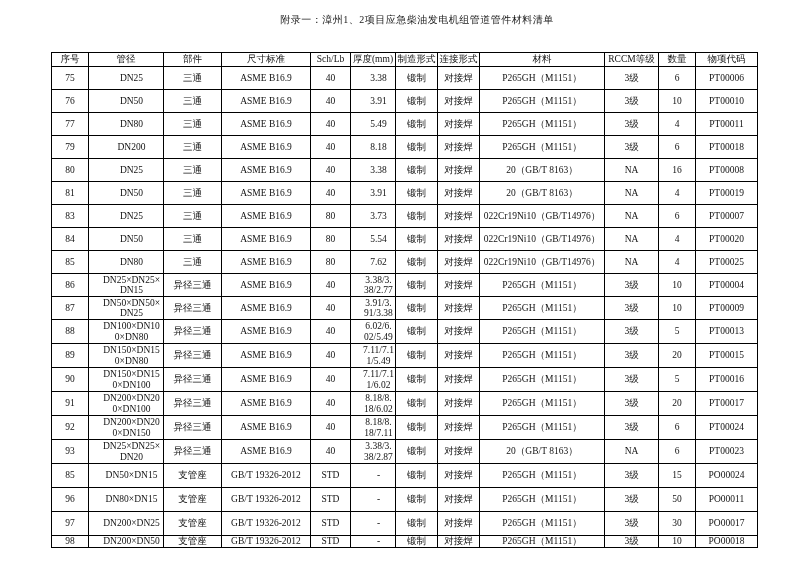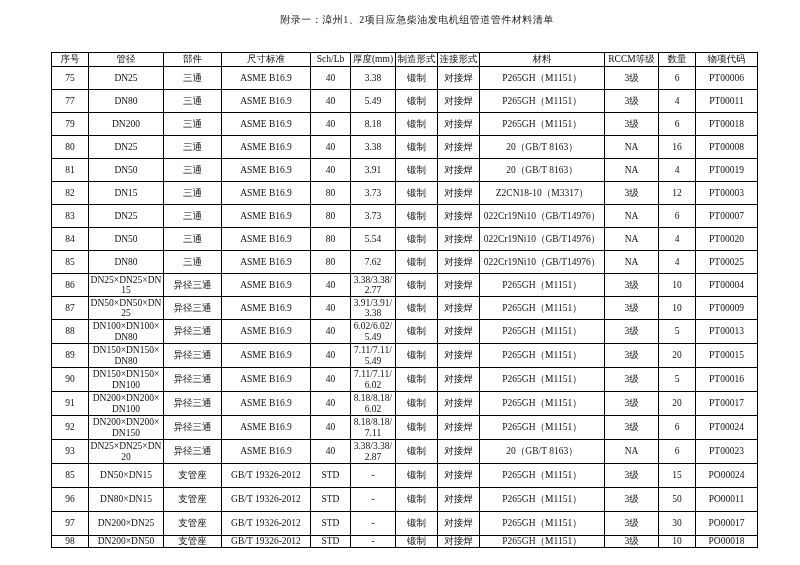--- a/index.html
+++ b/index.html
@@ -50,21 +50,21 @@
     color: #111111;
   }
   thead tr { height: 14px; }
   tbody tr { height: 23px; }
   
   tbody tr:nth-child(n+12):nth-child(-n+20) { height: 24px; }
   
   tbody tr:nth-child(n+21) { height: 12px; }
   
   tbody td:nth-child(2),
-  tbody td:nth-child(6) { word-break: break-all; }
+  tbody td:nth-child(6) { word-break: break-all; padding-left: 12px; }
   col.c1  { width: 37px; }
   col.c2  { width: 75px; }
   col.c3  { width: 58px; }
   col.c4  { width: 89px; }
   col.c5  { width: 40px; }
   col.c6  { width: 45px; }
   col.c7  { width: 42px; }
   col.c8  { width: 42px; }
   col.c9  { width: 125px; }
   col.c10 { width: 54px; }
@@ -117,20 +117,34 @@
           <td>40</td>
           <td>3.38</td>
           <td>锻制</td>
           <td>对接焊</td>
           <td>P265GH（M1151）</td>
           <td>3级</td>
           <td>6</td>
           <td>PT00006</td>
         </tr>
         <tr>
+          <td>76</td>
+          <td>DN50</td>
+          <td>三通</td>
+          <td>ASME B16.9</td>
+          <td>40</td>
+          <td>3.91</td>
+          <td>锻制</td>
+          <td>对接焊</td>
+          <td>P265GH（M1151）</td>
+          <td>3级</td>
+          <td>10</td>
+          <td>PT00010</td>
+        </tr>
+        <tr>
           <td>77</td>
           <td>DN80</td>
           <td>三通</td>
           <td>ASME B16.9</td>
           <td>40</td>
           <td>5.49</td>
           <td>锻制</td>
           <td>对接焊</td>
           <td>P265GH（M1151）</td>
           <td>3级</td>
@@ -171,34 +185,20 @@
           <td>三通</td>
           <td>ASME B16.9</td>
           <td>40</td>
           <td>3.91</td>
           <td>锻制</td>
           <td>对接焊</td>
           <td>20（GB/T 8163）</td>
           <td>NA</td>
           <td>4</td>
           <td>PT00019</td>
-        </tr>
-        <tr>
-          <td>82</td>
-          <td>DN15</td>
-          <td>三通</td>
-          <td>ASME B16.9</td>
-          <td>80</td>
-          <td>3.73</td>
-          <td>锻制</td>
-          <td>对接焊</td>
-          <td>Z2CN18-10（M3317）</td>
-          <td>3级</td>
-          <td>12</td>
-          <td>PT00003</td>
         </tr>
         <tr>
           <td>83</td>
           <td>DN25</td>
           <td>三通</td>
           <td>ASME B16.9</td>
           <td>80</td>
           <td>3.73</td>
           <td>锻制</td>
           <td>对接焊</td>

